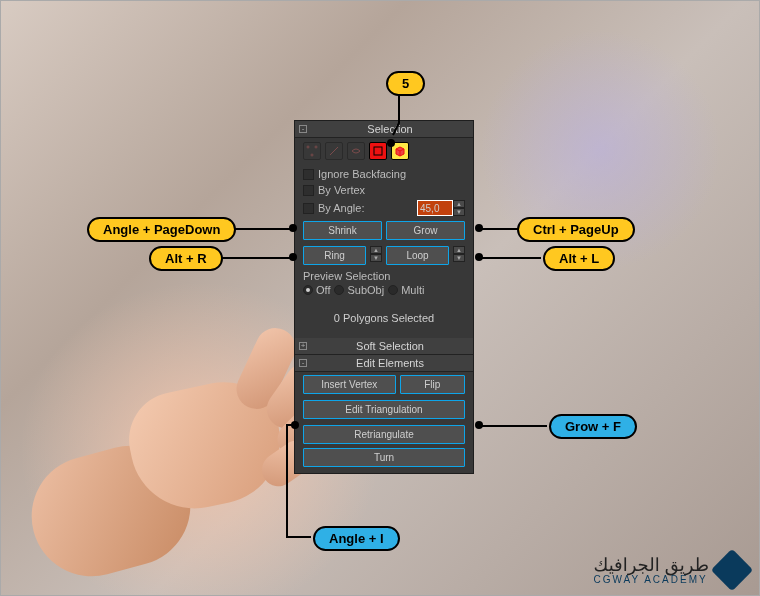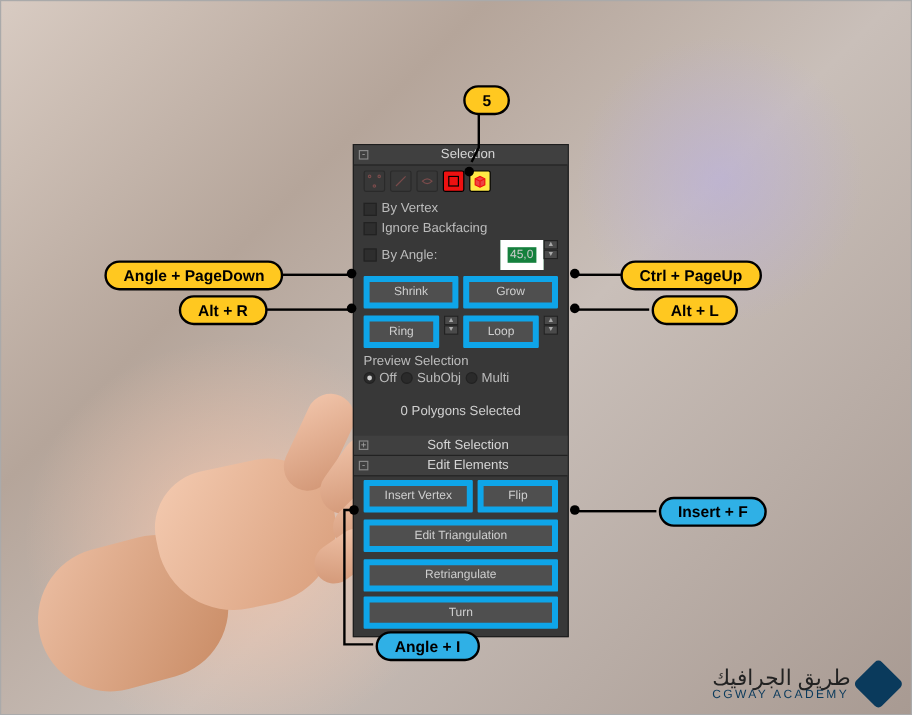--- a/index.html
+++ b/index.html
@@ -40,26 +40,26 @@
   .sub-icons{display:flex;gap:4px;padding:4px 8px 6px 8px;align-items:center;}
   .sub-icons .ico{width:18px;height:18px;border:1px solid #2a2a2a;display:flex;align-items:center;justify-content:center;border-radius:2px;}
   .ico.dim svg *{stroke:#7a4b4b;fill:none;}
   .ico.red{background:#e11;border:1px solid #000;}
   .ico.active{background:#ffe845;border:1px solid #000;}
   .ico.active svg *{stroke:#e11;fill:#e44;}
 
   .row{display:flex;align-items:center;gap:4px;padding:2px 8px;}
   .chk{width:11px;height:11px;border:1px solid #222;background:#2e2e2e;display:inline-block;}
   .spin{display:flex;margin-left:auto;}
-  .spin input{width:36px;background:#15803d;border:6px solid #ffffff;color:#ccc;font-size:10px;padding:1px 2px;}
+  .spin input{width:36px;background:#c2410c;border:1px solid #ffffff;color:#ccc;font-size:10px;padding:1px 2px;}
   .spin .arrows{display:flex;flex-direction:column;}
   .spin .arrows div{width:12px;height:8px;background:#4a4a4a;border:1px solid #222;font-size:6px;line-height:6px;text-align:center;color:#aaa;}
 
   .btnrow{display:flex;gap:4px;padding:3px 8px;}
-  .btn{flex:1;background:#4f4f4f;border:5px solid #0ea5e9;color:#cfcfcf;font-size:10px;text-align:center;padding:3px 0;cursor:pointer;border-radius:1px;}
+  .btn{flex:1;background:#4f4f4f;border:1px solid #0ea5e9;color:#cfcfcf;font-size:10px;text-align:center;padding:3px 0;cursor:pointer;border-radius:1px;}
   .btn.full{width:100%;}
   .arws{width:12px;display:flex;flex-direction:column;}
   .arws div{height:8px;background:#4a4a4a;border:1px solid #222;font-size:6px;line-height:6px;text-align:center;color:#aaa;}
 
   .group-label{padding:2px 8px 0 8px;}
   .radios{display:flex;gap:4px;padding:2px 8px 6px 8px;align-items:center;}
   .radio{display:flex;align-items:center;gap:3px;}
   .rdot{width:10px;height:10px;border:1px solid #222;border-radius:50%;background:#2a2a2a;display:flex;align-items:center;justify-content:center;}
   .rdot.on::after{content:"";width:4px;height:4px;border-radius:50%;background:#cfcfcf;}
 
@@ -125,25 +125,25 @@
     <span class="ico active">
       <svg width="12" height="12" viewBox="0 0 12 12">
           <path d="M2 4L6 2L10 4L10 9L6 11L2 9Z"></path>
           <path d="M2 4L6 6L10 4M6 6L6 11"></path>
         </svg>
     </span>
   </div>
 
   <label class="row">
     <span class="chk"></span>
-      <span>By Vertex</span>
+      <span>Ignore Backfacing</span>
   </label>
   <label class="row">
     <span class="chk"></span>
-      <span>Ignore Backfacing</span>
+      <span>By Vertex</span>
   </label>
   <div class="row">
     <label style="display:flex;align-items:center;gap:4px;">
       <span class="chk"></span>
         <span>By Angle:</span>
     </label>
     <div class="spin">
       <input value="45,0" style="">
       <div class="arrows">
           <div>▲</div>
@@ -225,21 +225,21 @@
 <div class="dot" style="left:288px;top:252px;"></div>
 
 <div class="badge y" style="left:516px;top:216px;">Ctrl + PageUp</div>
 <div class="lead" style="left:478px;top:227px;width:62px;"></div>
 <div class="dot" style="left:474px;top:223px;"></div>
 
 <div class="badge y" style="left:542px;top:245px;">Alt + L</div>
 <div class="lead" style="left:478px;top:256px;width:62px;"></div>
 <div class="dot" style="left:474px;top:252px;"></div>
 
-<div class="badge b" style="left:548px;top:413px;">Insert + F</div>
+<div class="badge b" style="left:548px;top:413px;">Grow + F</div>
 <div class="lead" style="left:478px;top:424px;width:68px;"></div>
 <div class="dot" style="left:474px;top:420px;"></div>
 
 <div class="badge b" style="left:312px;top:525px;">Angle + I</div>
 <svg style="position:absolute;left:282px;top:420px;z-index:9;" width="40" height="120">
     <path d="M28 116 L4 116 L4 4 L10 4" stroke="#000" stroke-width="2" fill="none"></path>
   </svg>
 <div class="dot" style="left:290px;top:420px;"></div>
 
 <div class="logo">

